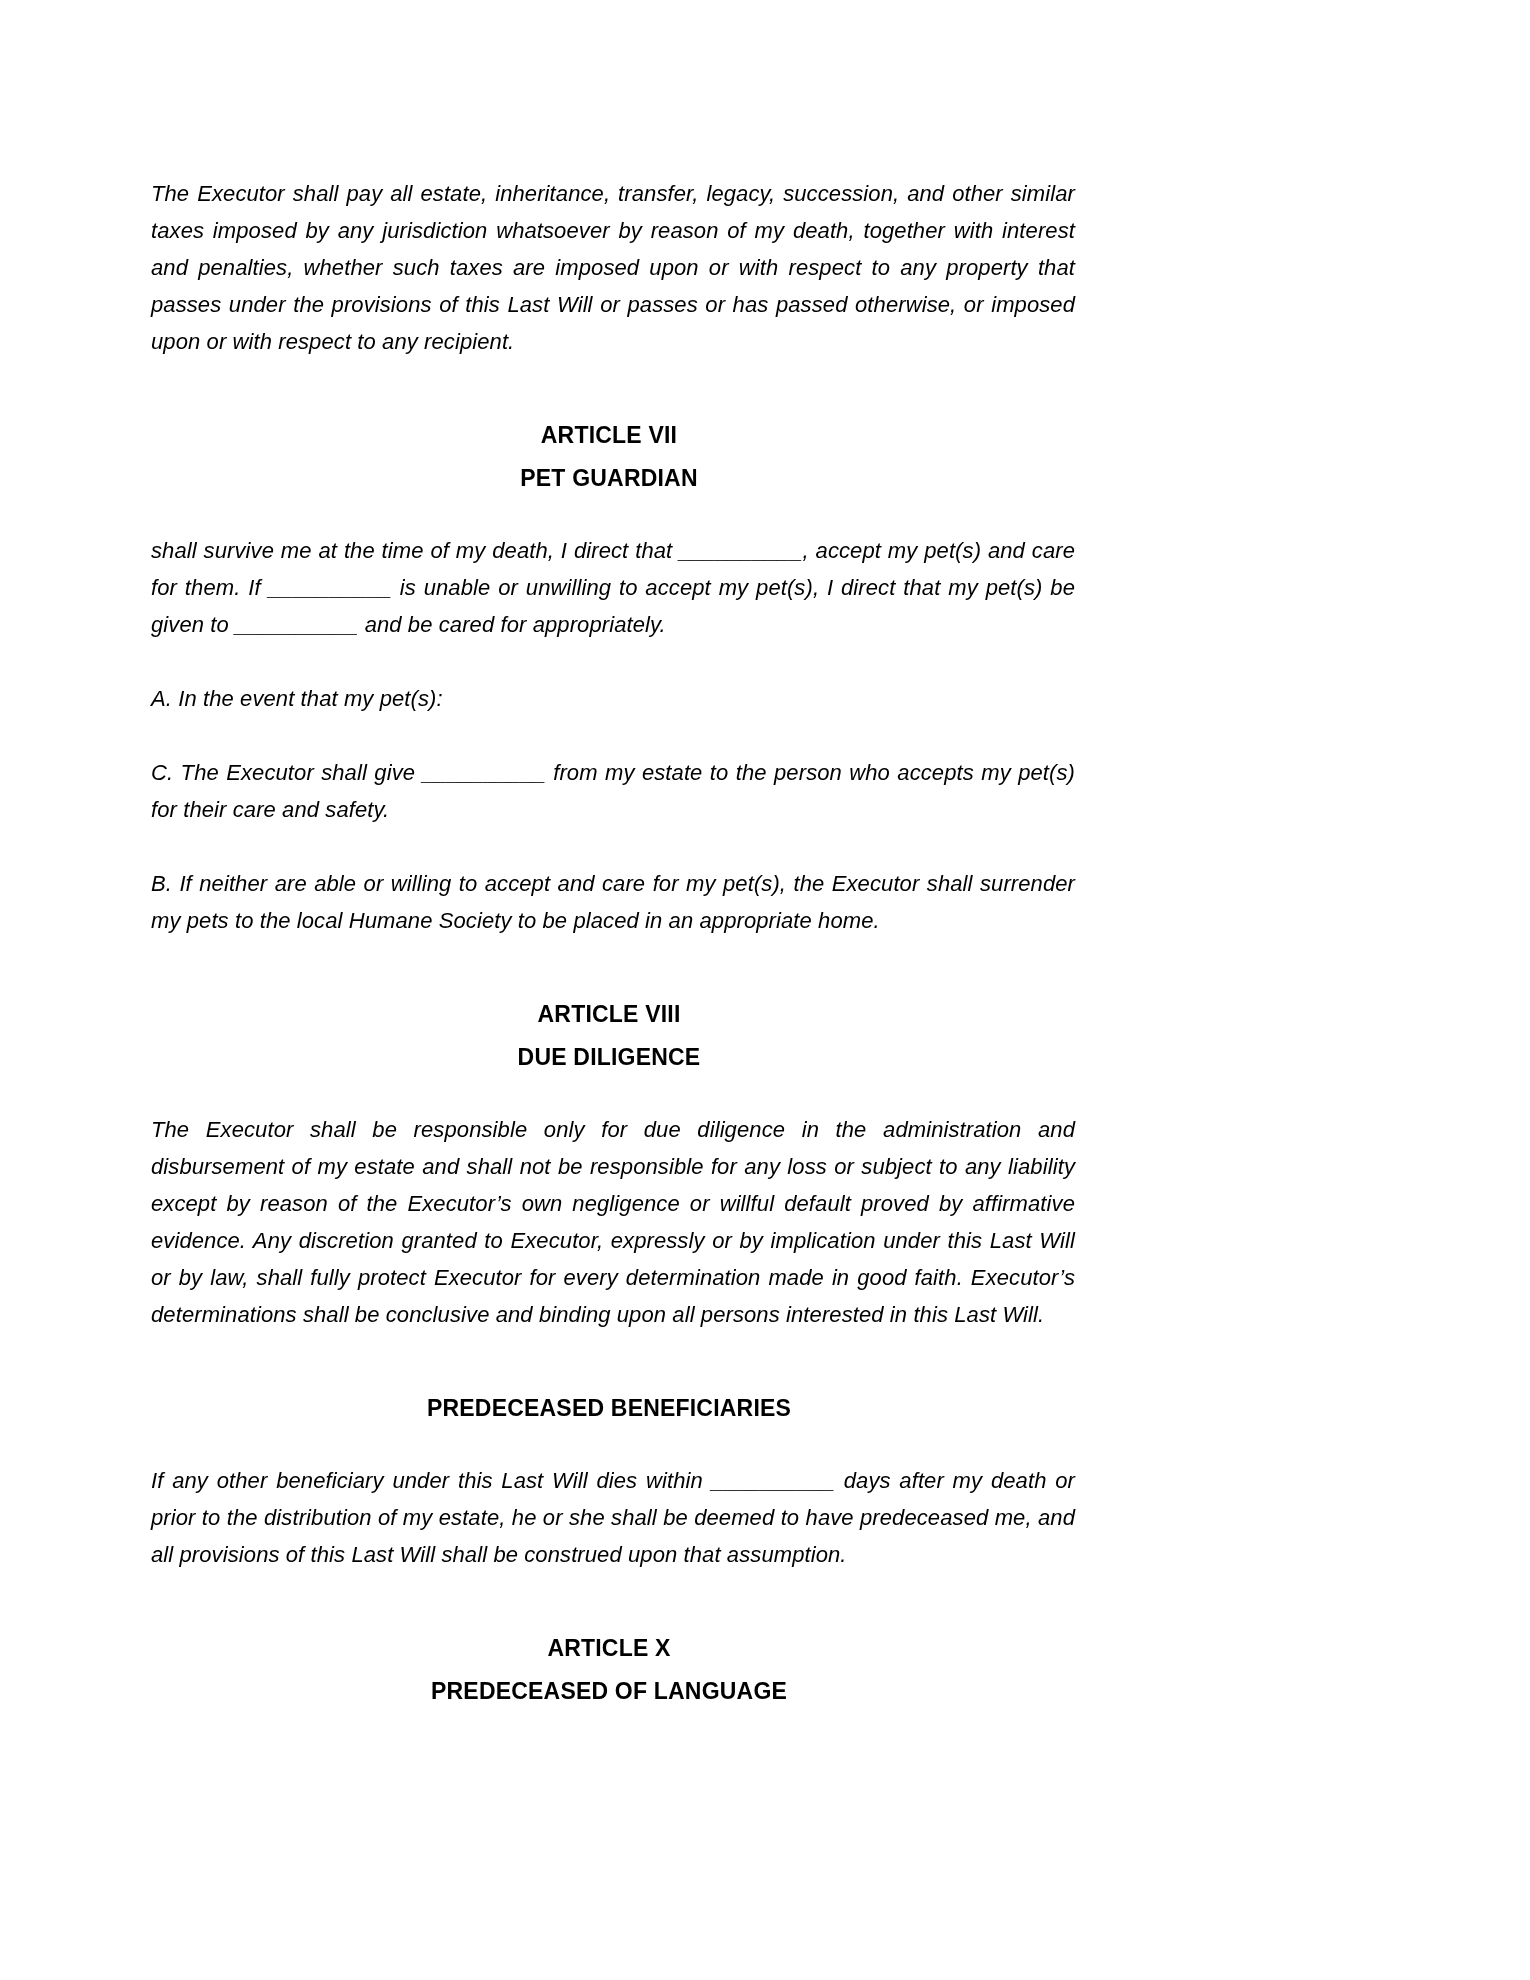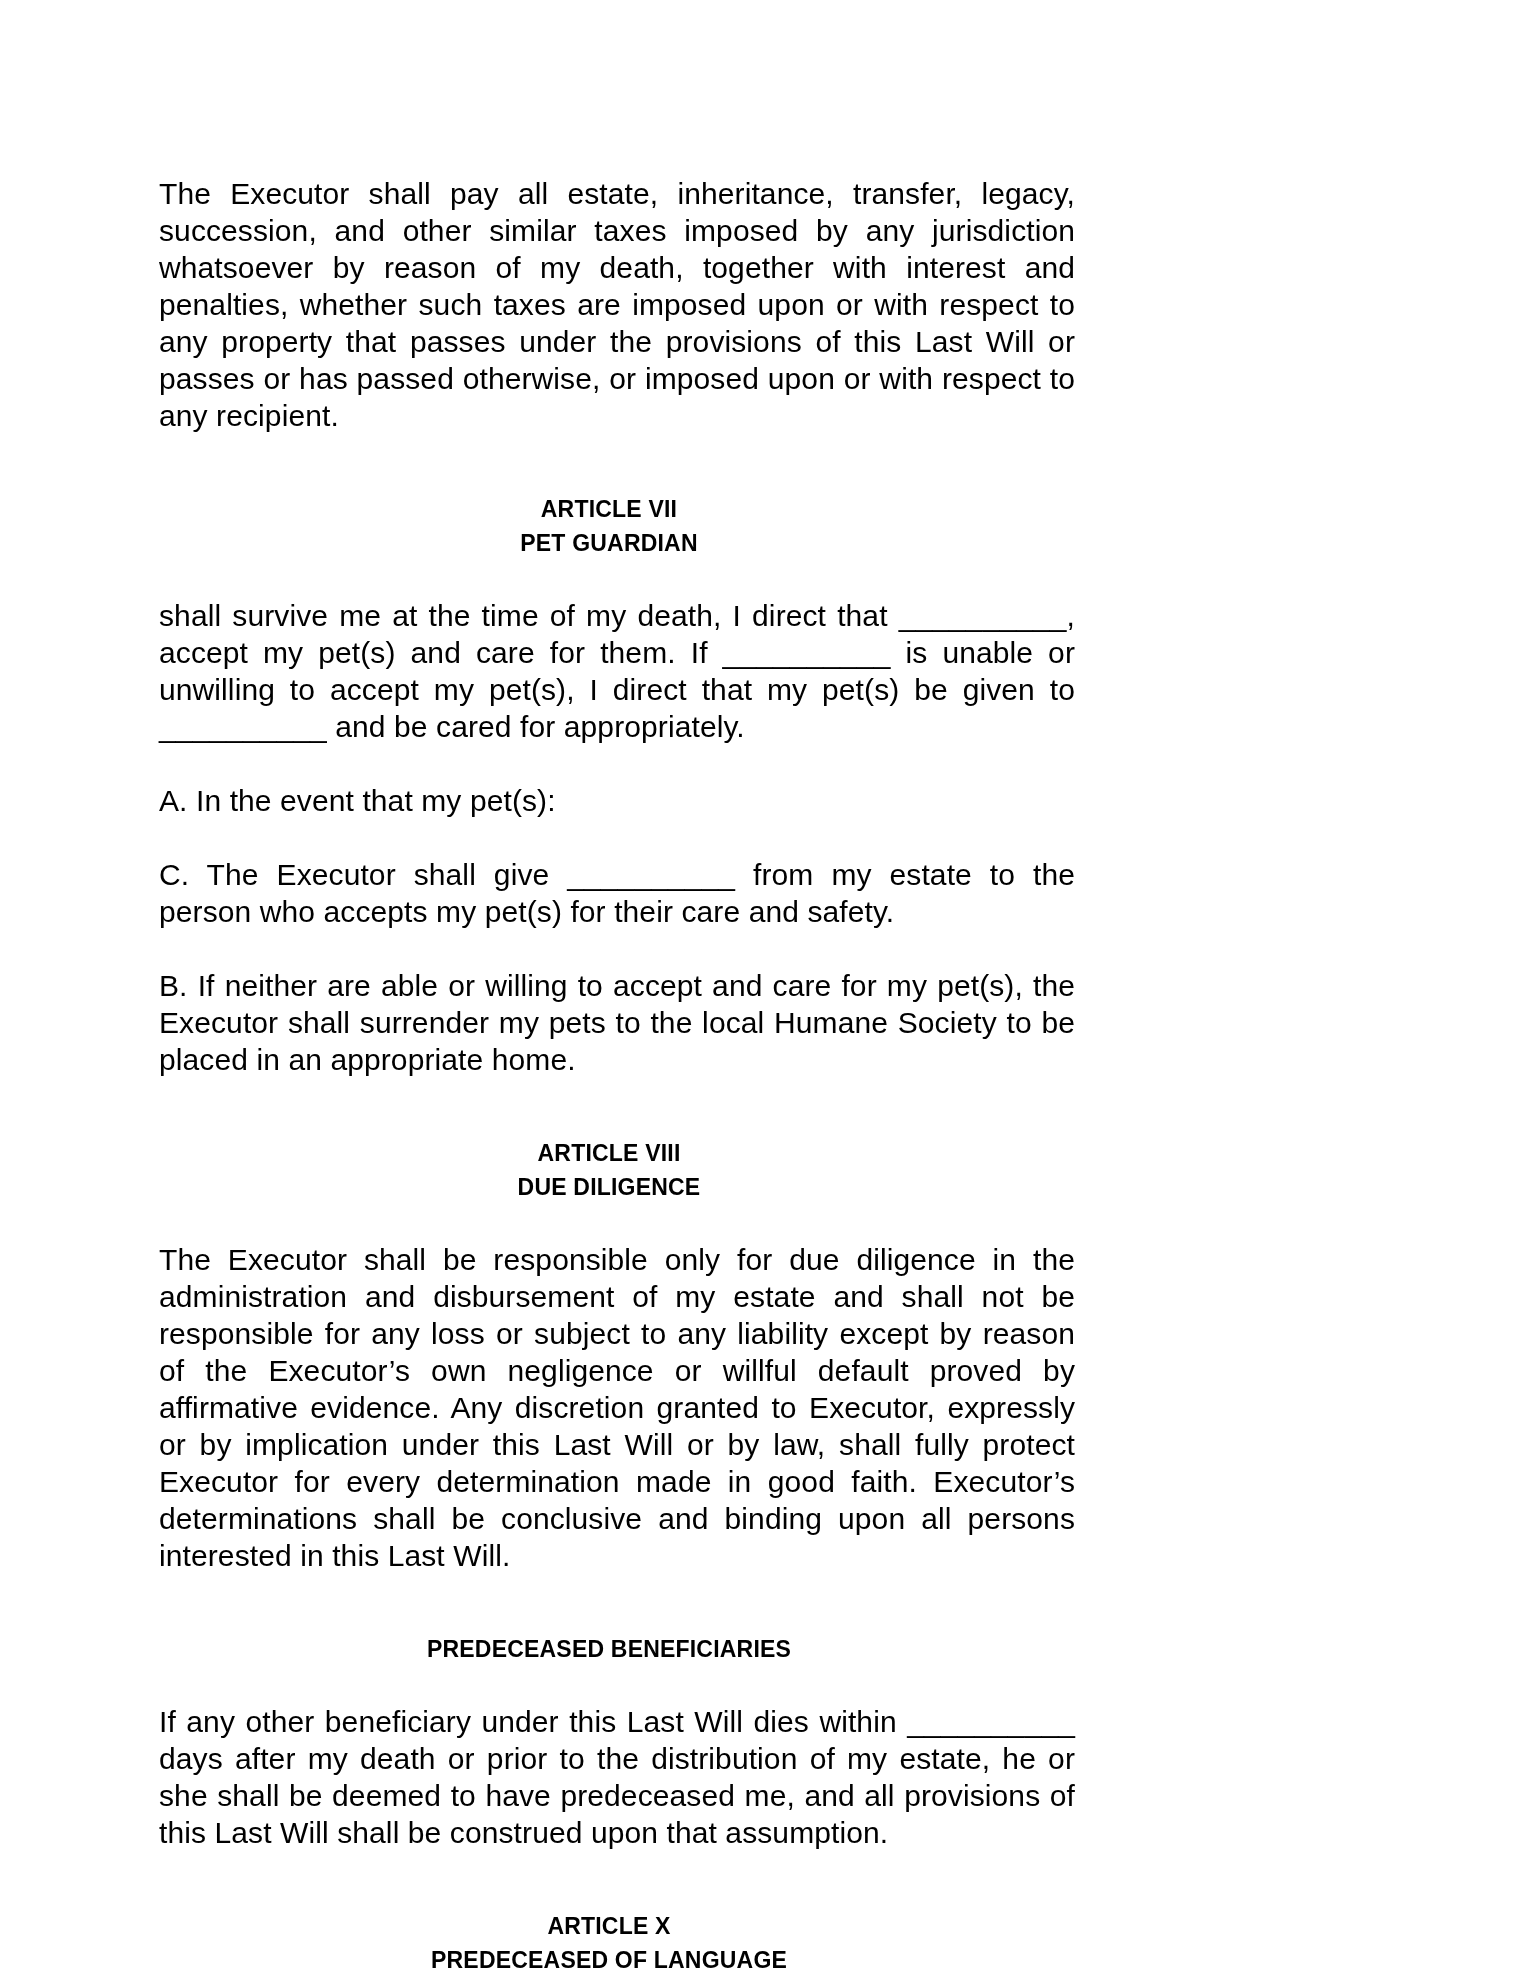--- a/index.html
+++ b/index.html
@@ -16,40 +16,42 @@
   }
   .page {
     box-sizing: border-box;
     width: 1530px;
     height: 1980px;
     padding: 175px 455px 40px 143px;
     background: #ffffff;
     overflow: hidden;
   }
   .para {
-    font-size: 30px;
+    font-size: 22px;
     line-height: 37px;
     text-align: justify;
-    margin: 0 0 37px 16px;
+    margin: 0 0 37px 8px;
     letter-spacing: 0.1px;
+    font-style: italic;
   }
   .para.single {
     text-align: left;
   }
   .article-header {
     text-align: center;
     font-weight: bold;
     font-size: 23px;
     line-height: 34px;
     margin: 58px 0 37px 0;
     letter-spacing: 0.2px;
   }
   .article-header .title,
   .article-header .subtitle {
     display: block;
+    margin-top: 9px;
   }
 </style>
 </head>
 <body>
 
 <div class="page">
 
   <p class="para">The Executor shall pay all estate, inheritance, transfer, legacy, succession, and other similar taxes imposed by any jurisdiction whatsoever by reason of my death, together with interest and penalties, whether such taxes are imposed upon or with respect to any property that passes under the provisions of this Last Will or passes or has passed otherwise, or imposed upon or with respect to any recipient.</p>
 
   <div class="article-header">

